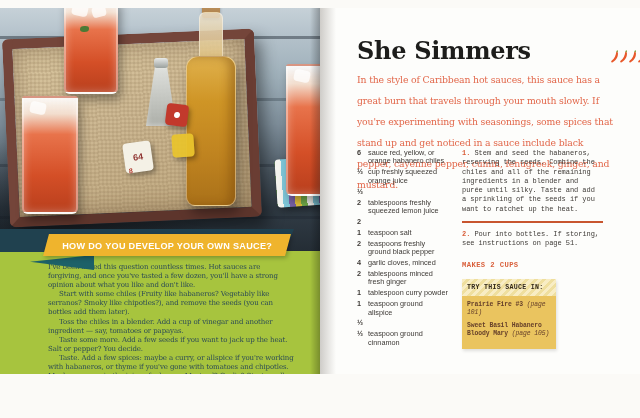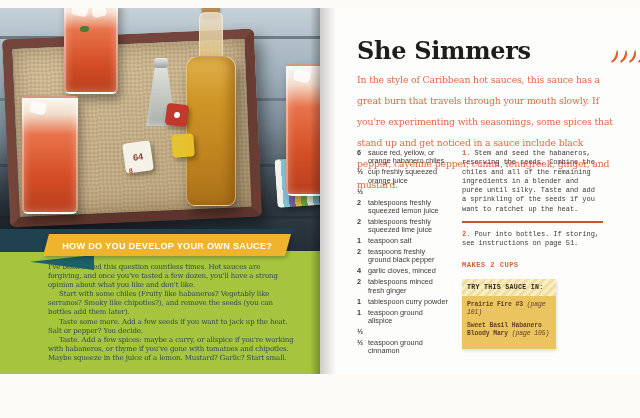--- a/index.html
+++ b/index.html
@@ -152,20 +152,21 @@
     <div class="band"></div>
     <div class="fold"></div>
     <div class="banner">
       <span class="banner-inner">HOW DO YOU DEVELOP YOUR OWN SAUCE?</span>
     </div>
 
     <div class="greenbox">
       <div class="qa">
         <p>I've been asked this question countless times. Hot sauces are forgiving, and once you've tasted a few dozen, you'll have a strong opinion about what you like and don't like.</p>
         <p>Start with some chiles (Fruity like habaneros? Vegetably like serranos? Smoky like chipotles?), and remove the seeds (you can bottles add them later).</p>
+        <p>Toss the chiles in a blender. Add a cup of vinegar and another ingredient — say, tomatoes or papayas.</p>
         <p>Taste some more. Add a few seeds if you want to jack up the heat. Salt or pepper? You decide.</p>
         <p>Taste. Add a few spices: maybe a curry, or allspice if you're working with habaneros, or thyme if you've gone with tomatoes and chipotles. Maybe squeeze in the juice of a lemon. Mustard? Garlic? Start small.</p>
       </div>
     </div>
 
     <div class="footer footer-left">
       <span class="pnum">78</span><span class="ptitle">MAKING HOT SAUCES</span>
     </div>
     <div class="gutter-shadow gutter-left"></div>
   </section>
@@ -208,21 +209,20 @@
           </div>
         <div class="ing">
             <span class="qty">½</span>
           </div>
         <div class="ing">
             <span class="qty">2</span>
             <span>tablespoons freshly squeezed lemon juice</span>
           </div>
         <div class="ing">
             <span class="qty">2</span>
-            <span>tablespoons freshly squeezed lime juice</span>
           </div>
         <div class="ing">
             <span class="qty">1</span>
             <span>teaspoon salt</span>
           </div>
         <div class="ing">
             <span class="qty">2</span>
             <span>teaspoons freshly ground black pepper</span>
           </div>
         <div class="ing">

